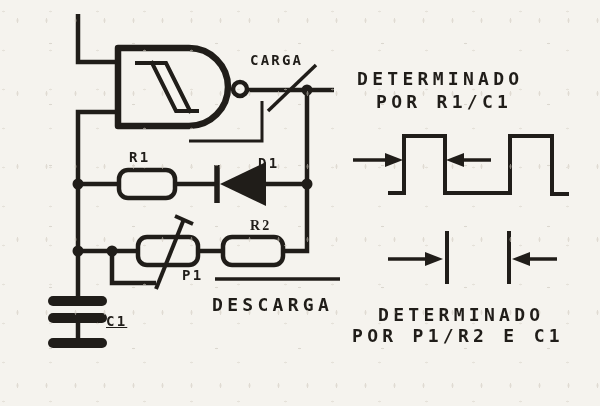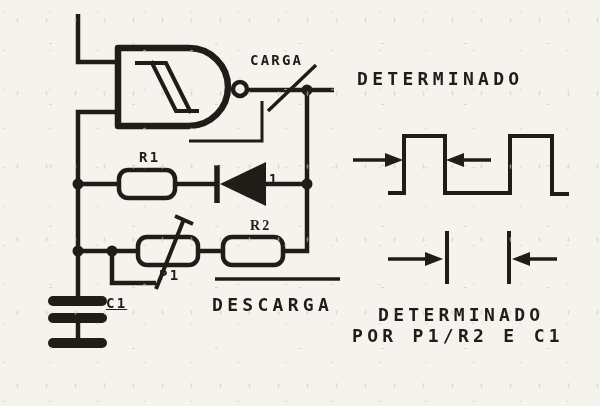--- a/index.html
+++ b/index.html
@@ -121,26 +121,27 @@
         <path class="ink-stroke" stroke-width="4" d="M509,231 V284"></path>
         <path class="ink-stroke" stroke-width="3.5" d="M388,259 H427"></path>
         <polygon class="ink-fill" points="443,259 425,252 425,266"></polygon>
         <path class="ink-stroke" stroke-width="3.5" d="M557,259 H528"></path>
         <polygon class="ink-fill" points="512,259 530,252 530,266"></polygon>
       </g>
     </g>
   </svg>
 
   <div class="lbl small" style="left:250px;top:53px;">CARGA</div>
-  <div class="lbl small" style="left:139px;top:150px;">R1</div>
-  <div class="lbl small" style="left:258px;top:172px;">D1</div>
+  <div class="lbl small" style="left:129px;top:150px;">R1</div>
+  <div class="lbl small" style="left:258px;top:156px;">D1</div>
   <div class="lbl small" style="left:250px;top:219px;font-family:Liberation Serif, serif;">R2</div>
-  <div class="lbl small" style="left:159px;top:268px;">P1</div>
-  <div class="lbl small" style="left:106px;top:296px;text-decoration:underline;">C1</div>
+  <div class="lbl small" style="left:182px;top:268px;">P1</div>
+  <div class="lbl small" style="left:106px;top:314px;text-decoration:underline;">C1</div>
   <div class="lbl" style="left:212px;top:296px;">DESCARGA</div>
 
   <div class="lbl" style="left:357px;top:70px;">DETERMINADO</div>
+  <div class="lbl" style="left:376px;top:93px;">POR R1/C1</div>
 
   <div class="lbl" style="left:378px;top:306px;">DETERMINADO</div>
   <div class="lbl" style="left:352px;top:327px;">POR P1/R2 E C1</div>
 
   <div class="speckle"></div>
 </div>
 
 </body></html>

